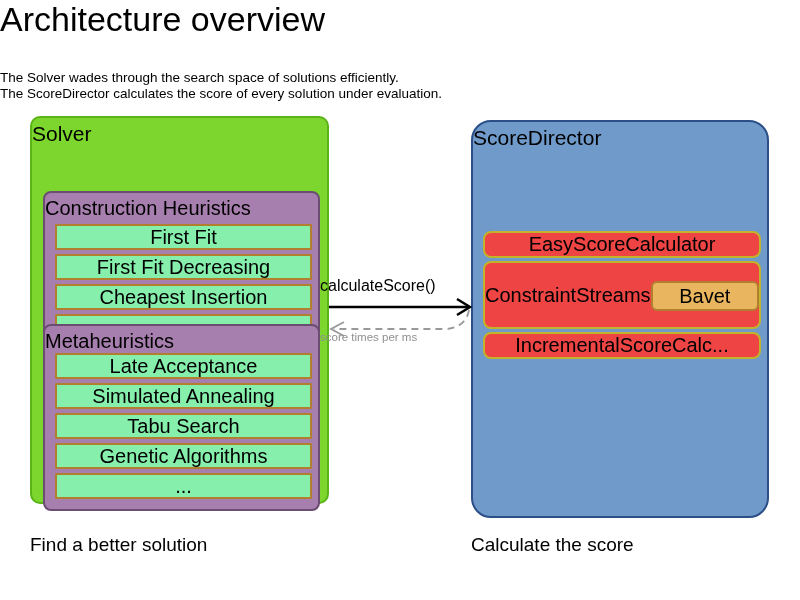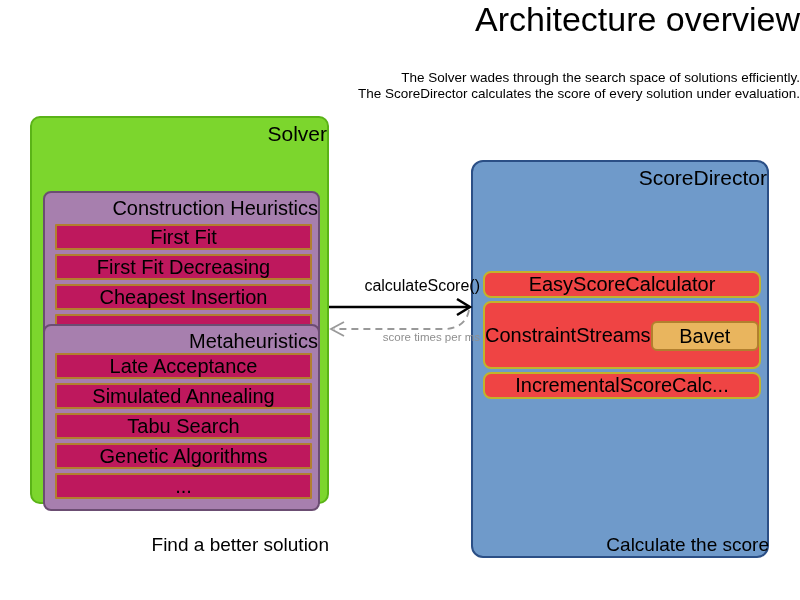--- a/index.html
+++ b/index.html
@@ -1,20 +1,20 @@
 <!DOCTYPE html>
 <html><head>
 <meta charset="utf-8">
 <style>
   * { margin: 0; padding: 0; box-sizing: border-box; }
   html, body { width: 800px; height: 600px; background: #ffffff; overflow: hidden; }
   body { position: relative; font-family: "Liberation Sans", sans-serif; color: #000; }
 
   .abs { position: absolute; }
-  .center-text { text-align: right; }
+  .center-text { text-align: left; }
 
   .title { left: 0; top: 31; width: 800px; font-size: 34px; line-height: 38px; }
   .subtitle { left: 0; width: 800px; font-size: 13.5px; line-height: 16px; }
   .subtitle.s1 { top: 70px; }
   .subtitle.s2 { top: 86px; }
 
   .solver-box {
     left: 30px; top: 116px; width: 299px; height: 388px;
     background: #7cd62d; border: 2px solid #5ab317; border-radius: 10px; padding-left: 14px;
   }
@@ -26,27 +26,27 @@
   }
   .purple-a { top: 53px; height: 151px; margin-top: 20px; }
   .purple-b { top: 206px; height: 187px; }
   .section-header { left: 0; top: 3px; width: 100%; font-size: 20px; line-height: 24px; }
 
   .item-stack { left: 10px; width: 257px; display: flex; flex-direction: column; gap: 4px; }
   .stack-a { top: 31px; }
   .stack-b { top: 27px; }
   .orange-item {
     height: 26px; flex: 0 0 26px;
-    background: #be185d; border: 2px solid #b27f2e; border-radius: 1px;
+    background: #86efac; border: 2px solid #b27f2e; border-radius: 1px;
     font-size: 20px; display: flex; align-items: center; justify-content: center;
   }
 
   .director-box {
     left: 471px; top: 120px; width: 298px; height: 398px;
-    background: #6f9aca; border: 2px solid #2b4f86; border-radius: 12px; margin-top: 40px;
+    background: #6f9aca; border: 2px solid #2b4f86; border-radius: 20px;
   }
   .yellow-stack { left: 10px; top: 109px; width: 278px; display: flex; flex-direction: column; gap: 3px; }
   .yellow-item {
     background: #ef4444; border: 2px solid #c2b32b; border-radius: 8px;
     font-size: 20px; display: flex; align-items: center; justify-content: center;
   }
   .yellow-simple { height: 27px; flex: 0 0 27px; }
   .yellow-nested { height: 68px; flex: 0 0 68px; flex-direction: row; justify-content: flex-start; }
   .yellow-nested .nested-label { height: 26px; display: flex; align-items: center; justify-content: center; }
   .bavet-item {

